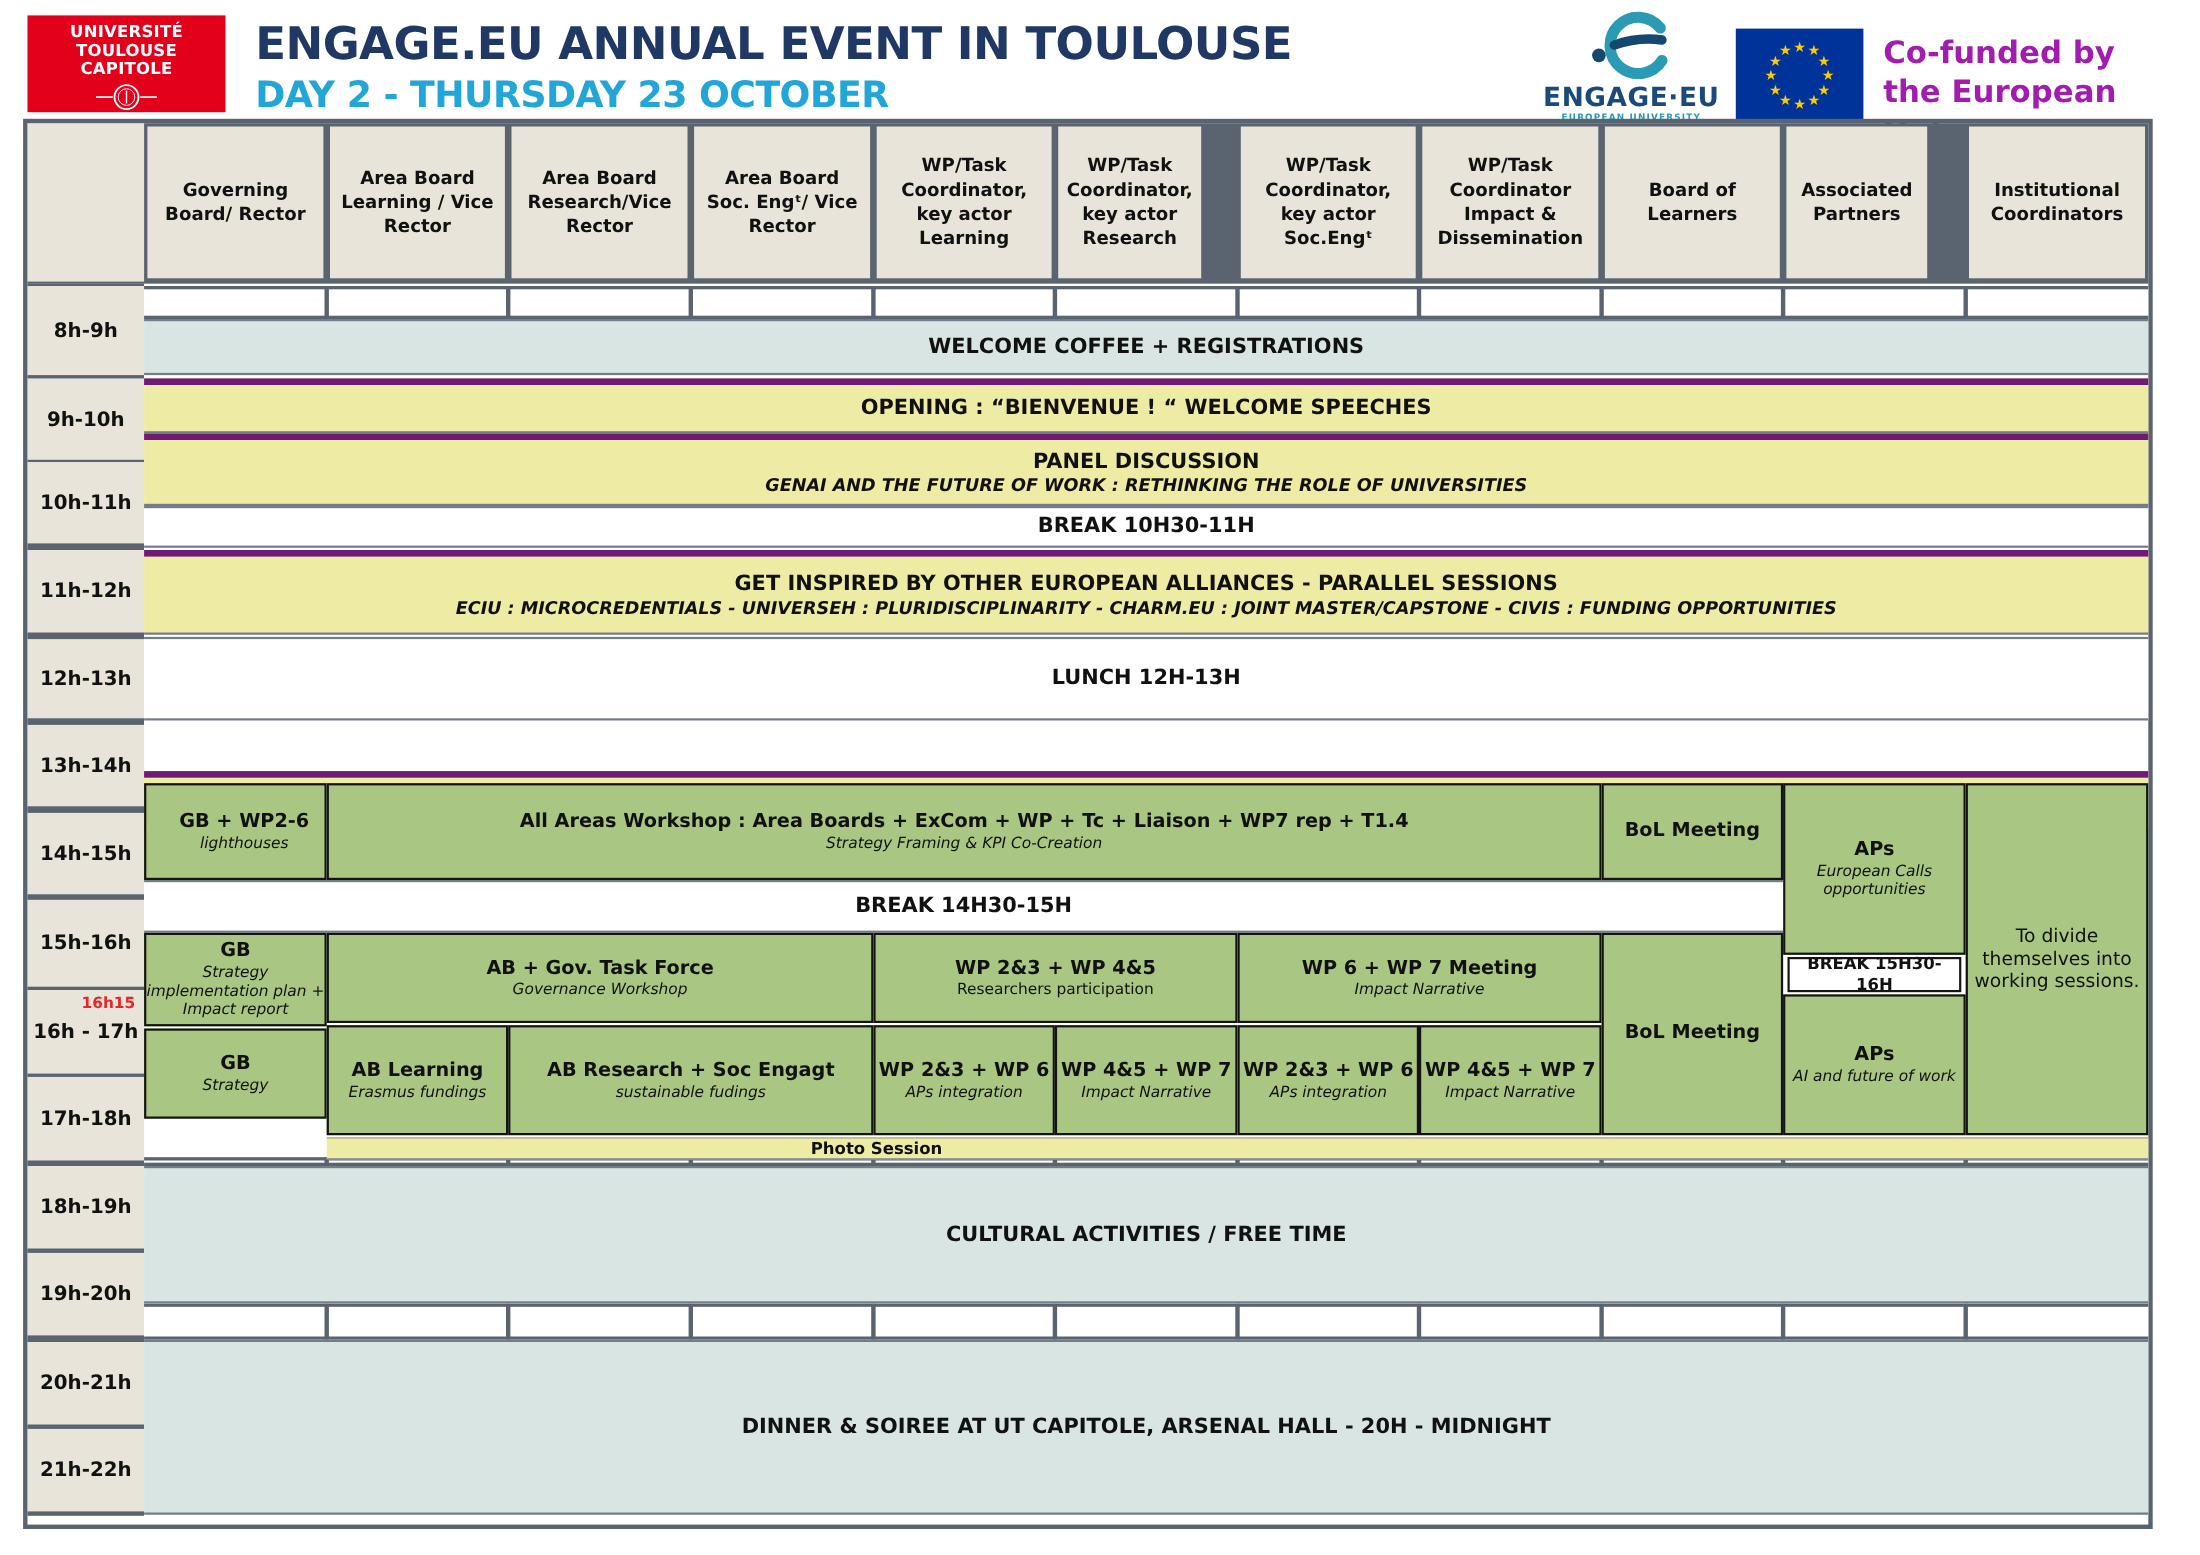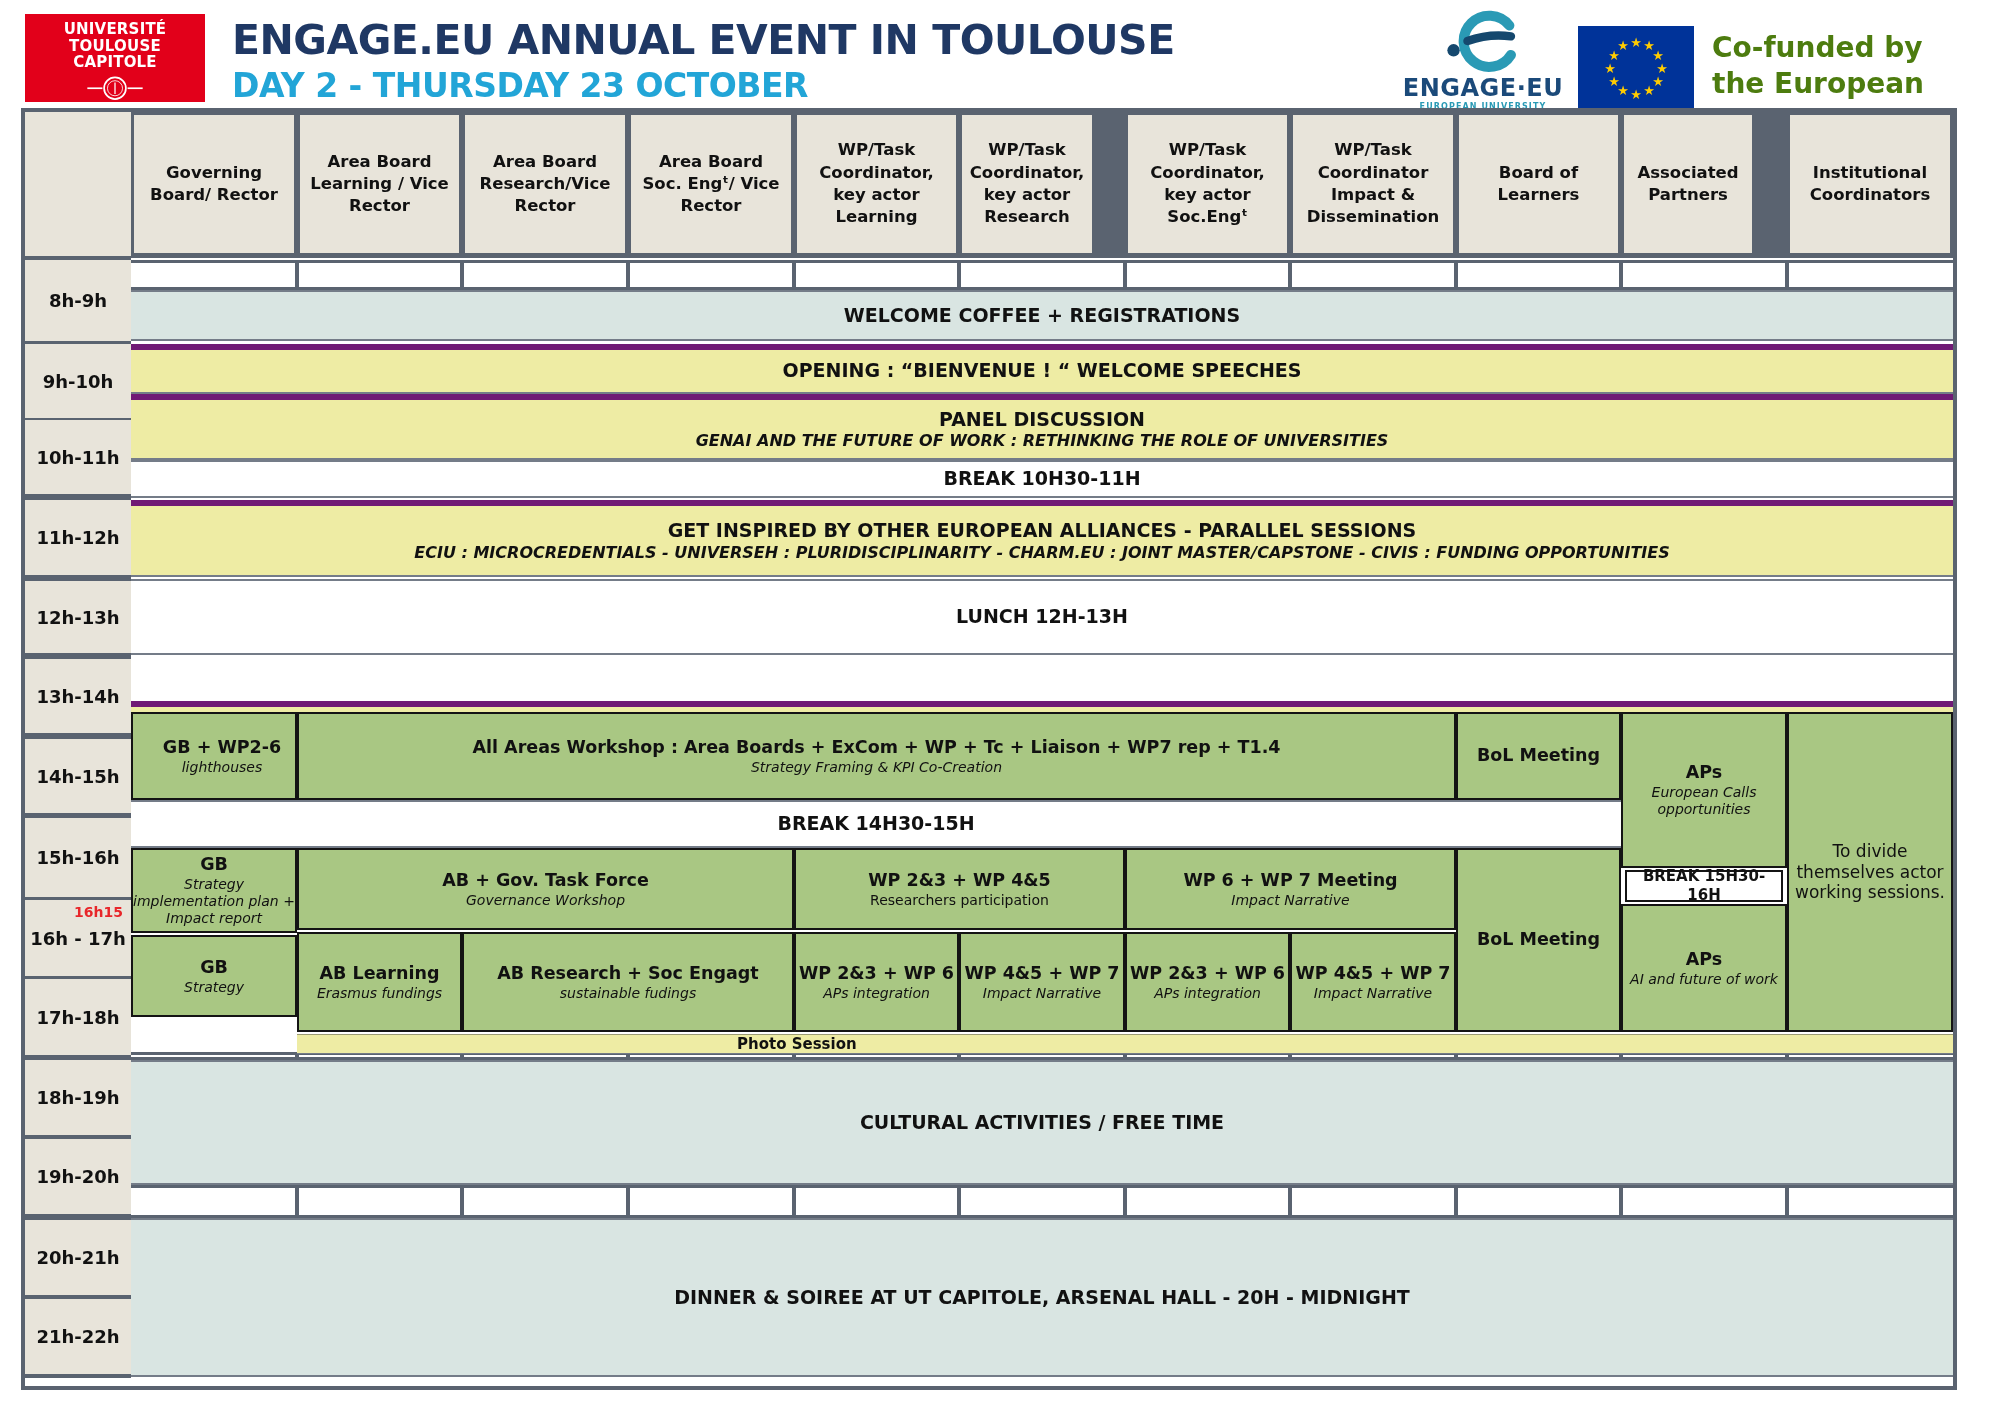--- a/index.html
+++ b/index.html
@@ -11,21 +11,21 @@
   .utc-logo{position:absolute;left:25px;top:14px;width:180px;height:88px;background:#e2001a;
     display:flex;flex-direction:column;align-items:center;justify-content:flex-start;padding-top:7px;box-sizing:border-box;}
   .utc-lines{color:#fff;font-weight:bold;font-size:15px;line-height:1.1;text-align:center;letter-spacing:.2px;}
   .utc-emblem{margin-top:3px;}
   .page-title{position:absolute;left:232px;top:16px;font-size:41px;font-weight:bold;color:#1f3864;letter-spacing:-.5px;white-space:nowrap;}
   .page-subtitle{position:absolute;left:232px;top:66px;font-size:33px;font-weight:bold;color:#22a5d7;letter-spacing:-.5px;white-space:nowrap;}
   .engage-logo{position:absolute;left:1398px;top:10px;width:170px;height:100px;text-align:center;}
   .engage-name{font-size:24px;font-weight:bold;color:#1b4a7a;letter-spacing:.5px;margin-top:-2px;}
   .engage-tag{font-size:8px;font-weight:bold;color:#2a9ab5;letter-spacing:1.1px;}
   .eu-flag{position:absolute;left:1578px;top:26px;width:116px;height:84px;background:#003399;}
-  .cofunded{position:absolute;left:1712px;top:30px;font-size:28px;font-weight:bold;color:#4d7c0f;line-height:1.3;}
+  .cofunded{position:absolute;left:1712px;top:30px;font-size:28px;font-weight:bold;color:#a21caf;line-height:1.3;}
   
   .tbl-frame{position:absolute;left:21px;top:108px;width:1928px;height:1274px;border:4px solid #5a6370;box-sizing:content-box;}
   .hdr-bg{position:absolute;left:25px;top:112px;width:1928px;height:146px;background:#5a6370;}
   .timecol-bg{position:absolute;left:25px;top:258px;width:106px;height:1120px;background:#5a6370;}
   .content-bg{position:absolute;left:131px;top:258px;width:1822px;height:1120px;background:#ffffff;}
   .hdr-cell{position:absolute;background:#e8e4da;display:flex;align-items:center;justify-content:center;text-align:center;
     font-weight:bold;font-size:16.5px;color:#111;line-height:1.35;padding:4px 8px;box-sizing:border-box;}
   .time-cell{position:absolute;background:#e8e4da;display:flex;align-items:center;justify-content:center;
     font-weight:bold;font-size:18px;color:#111;}
   .time-extra{position:absolute;color:#e8262a;font-size:14px;font-weight:bold;right:8px;top:4px;}
@@ -228,21 +228,21 @@
         <div class="b-sub it">Strategy Framing &amp; KPI Co-Creation</div>
       </div>
       <div class="block green-cell" style="left: 1456px; top: 712px; width: 165px; height: 88px;">
         <div class="b-title">BoL Meeting</div>
       </div>
       <div class="block green-cell" style="left: 1621px; top: 712px; width: 166px; height: 156px;">
         <div class="b-title">APs</div>
         <div class="b-sub it">European Calls opportunities</div>
       </div>
       <div class="block green-cell" style="left: 1787px; top: 712px; width: 166px; height: 320px;">
-        <div class="b-sub" style="font-size: 17px;">To divide themselves actor working sessions.</div>
+        <div class="b-sub" style="font-size: 17px;">To divide themselves into working sessions.</div>
       </div>
       <div class="block band-white" style="left: 131px; top: 800px; width: 1490px; height: 48px;">
         <div class="b-title">BREAK 14H30-15H</div>
       </div>
       <div class="block green-cell" style="left: 131px; top: 848px; width: 166px; height: 85px;">
         <div class="b-title">GB</div>
         <div class="b-sub it">Strategy implementation plan + Impact report</div>
       </div>
       <div class="block green-cell" style="left: 297px; top: 848px; width: 497px; height: 82px;">
         <div class="b-title">AB + Gov. Task Force</div>

